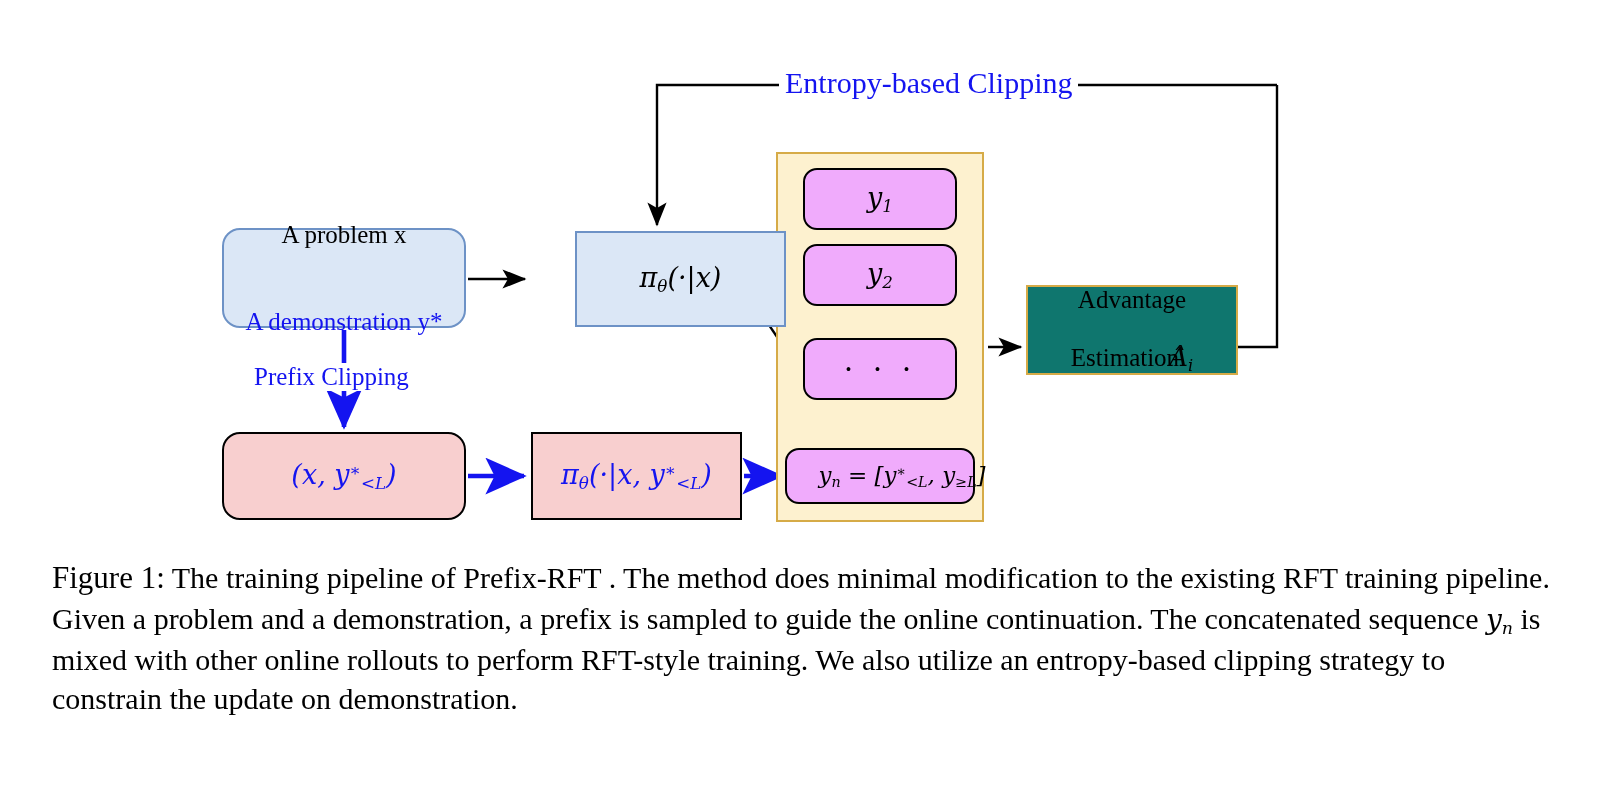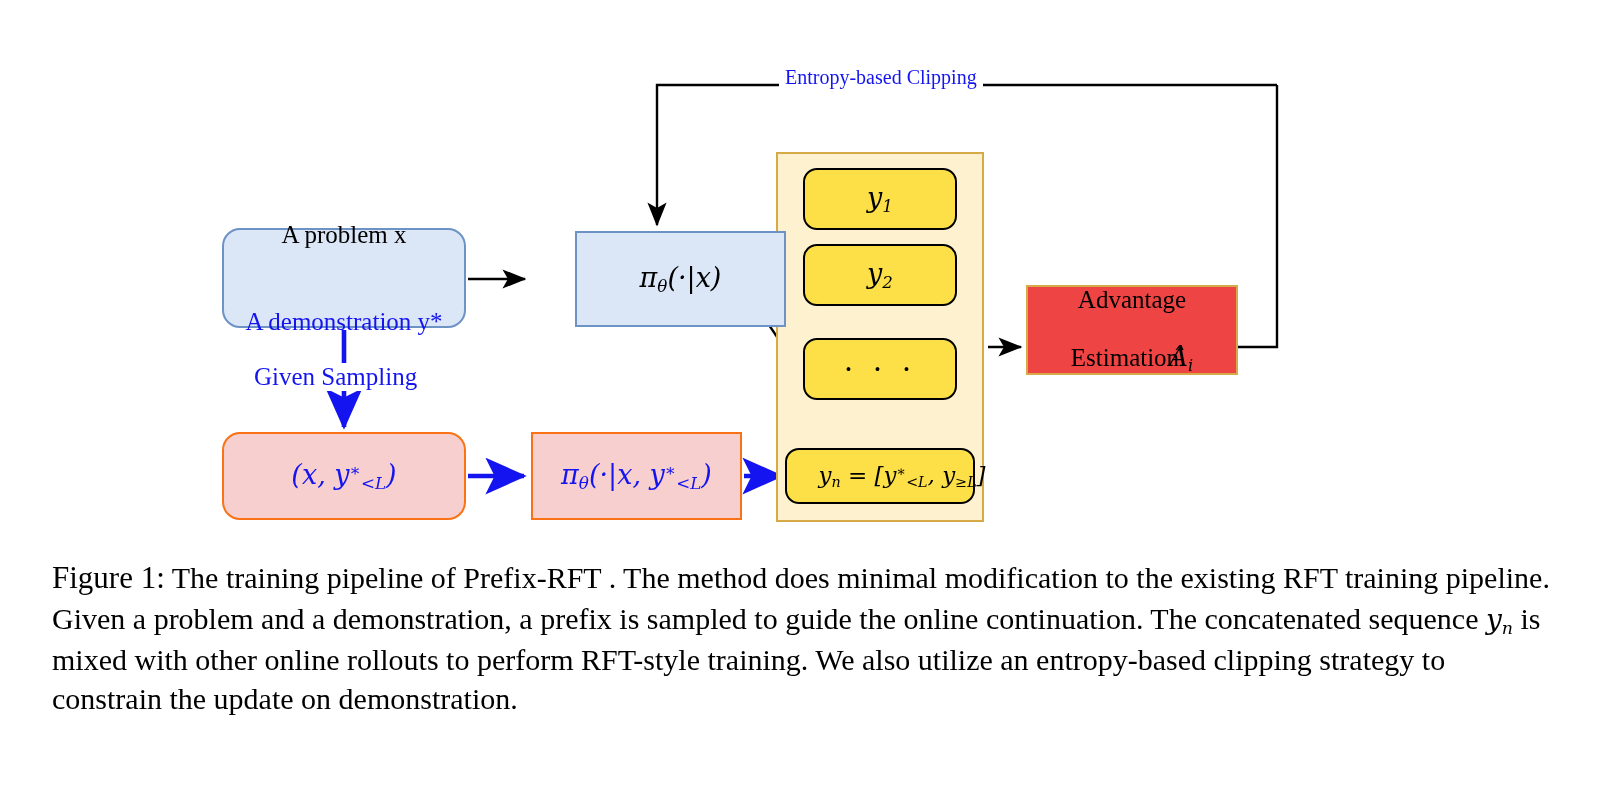--- a/index.html
+++ b/index.html
@@ -41,29 +41,29 @@
     text-align: center;
     line-height: 1.25;
   }
 
   .node-blue {
     background: #dbe7f6;
     border: 2px solid #6d92c6;
   }
   .node-red {
     background: #f8cfcf;
-    border: 2px solid #f97316;
+    border: 2px solid #000000;
     justify-content: center;
   }
   .node-white {
-    background: #fde047;
+    background: #f0abfc;
     border: 2.5px solid #000000;
   }
   .node-yellow-box {
-    background: #ef4444;
+    background: #0f766e;
     border: 2px solid #d6ab47;
   }
   .rounded-lg { border-radius: 18px; gap: 33px; }
   .rounded-md { border-radius: 14px; }
 
   
   #rollout-container {
     position: absolute;
     left: 776px;
     top: 152px;
@@ -109,21 +109,21 @@
 
   
   .edge-label {
     position: absolute;
     white-space: nowrap;
     background: #ffffff;
     padding: 0 6px;
   }
   #label-entropy {
     left: 779px;  top: 66px;
-    font-size: 20px;
+    font-size: 30px;
     color: #1414f0;
   }
   #label-policy-gradient {
     left: 1160px; top: 172px;
     font-size: 26px;
     color: #000000;
     background: none;
   }
   #label-prefix-sampling {
     left: 248px; top: 363px;
@@ -232,19 +232,19 @@
     <div class="line-1">Advantage</div>
     <div class="line-1">
       <span>Estimation</span>
       <span class="math hat-wrap" style="font-size:26px;">̂<i style="margin-left:-0.62em;">A</i><sub>i</sub></span>
     </div>
   </div>
 
   <div class="edge-label" id="label-entropy">Entropy-based Clipping</div>
 
 
-  <div class="edge-label" id="label-prefix-sampling">Given Sampling</div>
+  <div class="edge-label" id="label-prefix-sampling">Prefix Clipping</div>
 
 </div>
 
 <div id="caption">
   <span class="cap-label">Figure 1:</span><span> The training pipeline of Prefix-RFT . The method does minimal modification to the existing RFT training pipeline. Given a problem and a demonstration, a prefix is sampled to guide the online continuation. The concatenated sequence </span><span class="math" style="font-size:28px;"><i>y</i><sub>n</sub></span><span> is mixed with other online rollouts to perform RFT-style training. We also utilize an entropy-based clipping strategy to constrain the update on demonstration.</span>
 </div>
 
 </body></html>

